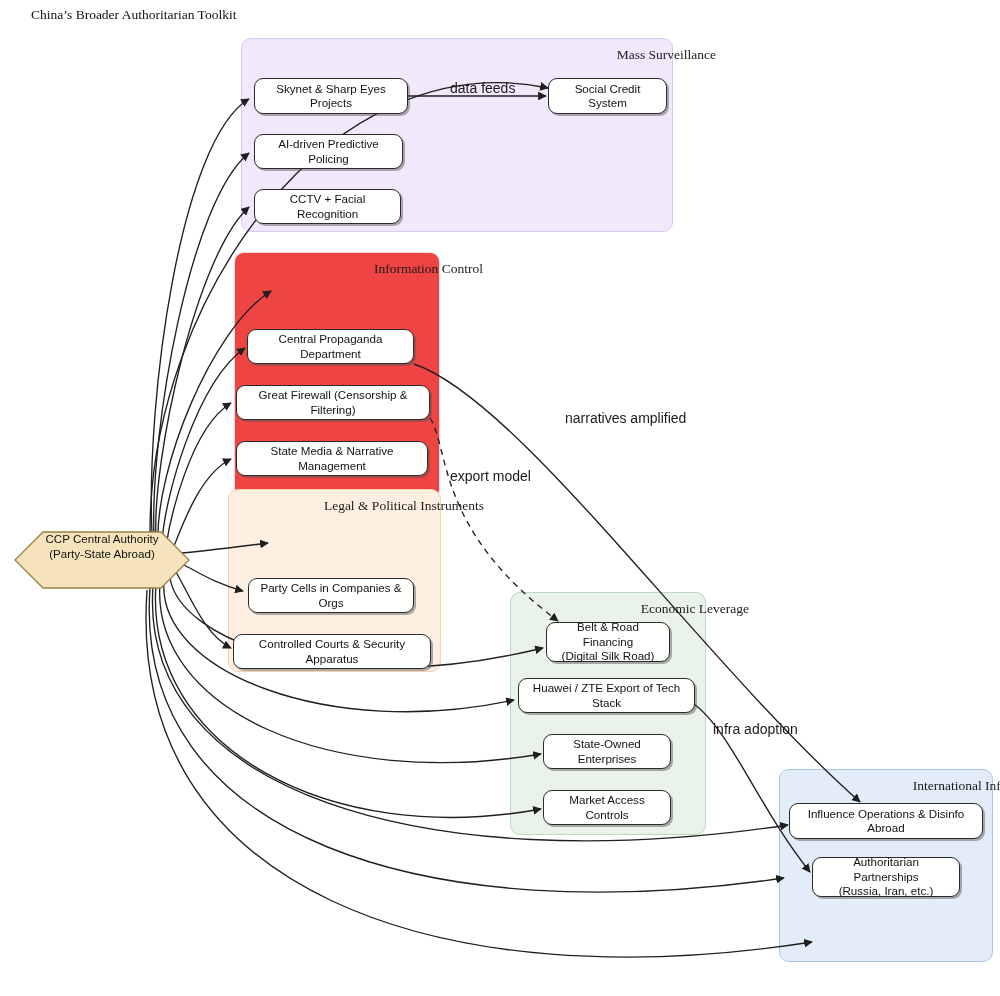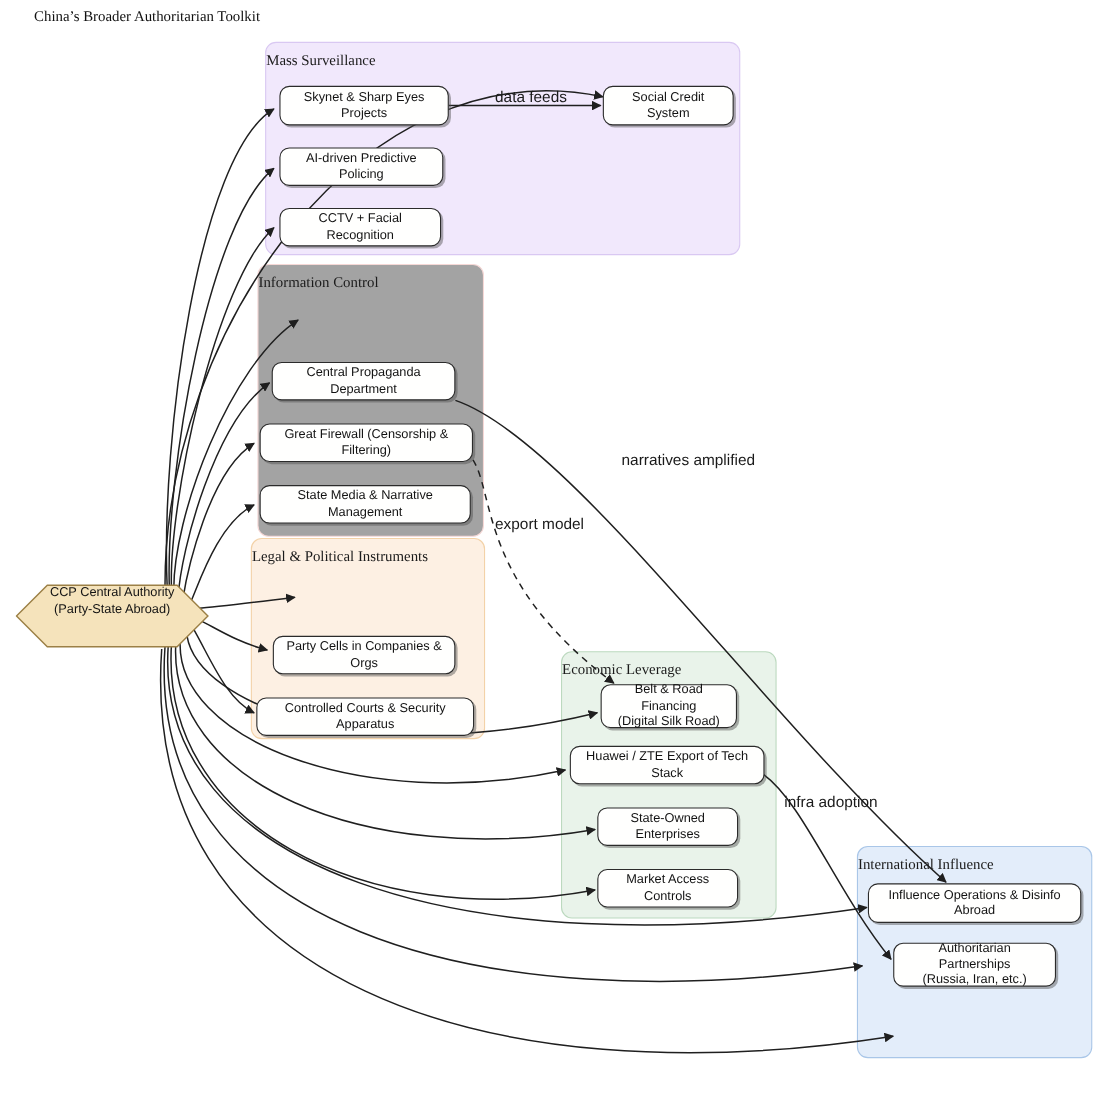--- a/index.html
+++ b/index.html
@@ -1,21 +1,21 @@
 <!DOCTYPE html>
 <html><head>
 <meta charset="utf-8">
 <style>
   html,body{margin:0;padding:0;background:#ffffff;}
   body{width:1000px;height:996px;font-family:"Liberation Sans",sans-serif;position:relative;overflow:hidden;}
   #stage{position:absolute;left:0;top:0;width:1000px;height:996px;}
   svg#wires{position:absolute;left:0;top:0;width:1000px;height:996px;pointer-events:none;}
   .cluster{position:absolute;border-radius:10px;box-sizing:border-box;}
-  .cluster-title{position:absolute;width:100%;text-align:left;top:8px;left:0;
-    font-family:"Liberation Serif",serif;font-size:13.5px;color:#1b1b1b;}
+  .cluster-title{position:absolute;width:100%;text-align:right;top:8px;left:0;
+    font-family:"Liberation Serif",serif;font-size:13.5px;color:#1b1b1b;padding-left:44px;}
   .node{position:absolute;box-sizing:border-box;background:#fffffe;border:1.3px solid #2b2b2b;
     border-radius:9px;display:flex;align-items:center;justify-content:center;text-align:center;
     font-size:11.6px;color:#121212;line-height:1.25;
     box-shadow:2px 2px 0 rgba(80,80,80,.45);padding:2px 6px;}
   .hexnode{position:absolute;display:flex;align-items:flex-start;justify-content:center;text-align:center;
     font-size:11.6px;color:#121212;line-height:1.3;}
   .hexnode .hexbody{position:absolute;left:0;top:0;width:100%;height:100%;}
   .hexnode .hextext{position:relative;z-index:2;}
   .diagram-title{position:absolute;width:100%;text-align:left;top:7px;left:0;
     font-family:"Liberation Serif",serif;font-size:13.5px;color:#101010;padding-left:31px;}
@@ -26,21 +26,21 @@
 <body>
 
 <div id="stage">
 
   <div class="diagram-title">China’s Broader Authoritarian Toolkit</div>
 
   <div class="cluster" style="left:241px;top:38px;width:432px;height:194px;background:#f1e8fc;border:1px solid #d9c8f2;">
     <div class="cluster-title">Mass Surveillance</div>
   </div>
 
-  <div class="cluster" style="left:234px;top:240px;width:206px;height:248px;background:#a3a3a3;border:1px solid #f6d8d6;">
+  <div class="cluster" style="left:234px;top:252px;width:206px;height:248px;background:#ef4444;border:1px solid #f6d8d6;">
     <div class="cluster-title">Information Control</div>
   </div>
 
   <div class="cluster" style="left:228px;top:489px;width:213px;height:183px;background:#fdf0e3;border:1px solid #f3d2a8;">
     <div class="cluster-title">Legal &amp; Political Instruments</div>
   </div>
 
   <div class="cluster" style="left:510px;top:592px;width:196px;height:243px;background:#e9f3ea;border:1px solid #bcd9bf;">
     <div class="cluster-title">Economic Leverage</div>
   </div>

